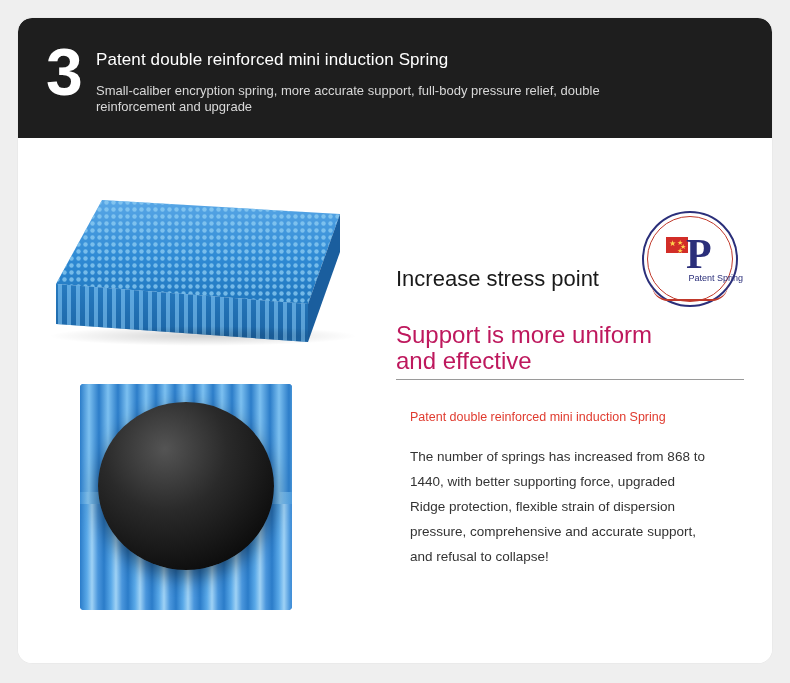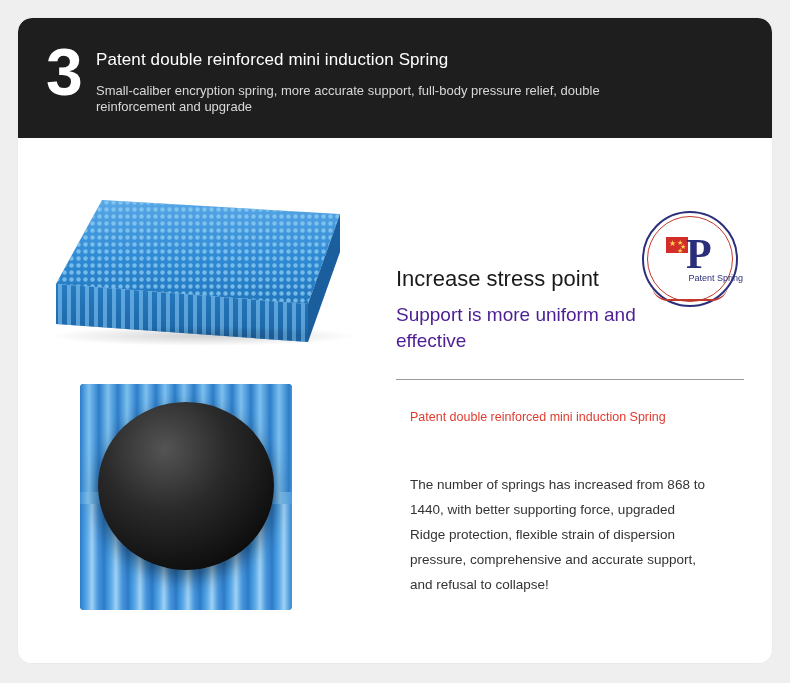--- a/index.html
+++ b/index.html
@@ -151,25 +151,25 @@
   .headline1 {
     position: absolute;
     left: 0;
     top: 128px;
     font-size: 22px;
     color: #1a1a1a;
   }
   .headline2 {
     position: absolute;
     left: 0;
-    top: 164px;
+    top: 184px;
     width: 300px;
-    font-size: 19px;
+    font-size: 24px;
     line-height: 26px;
-    color: #4c1d95;
+    color: #be185d;
   }
   .divider {
     position: absolute;
     left: 0;
     top: 241px;
     width: 348px;
     height: 1px;
     background: #9a9a9a;
   }
   .red-caption {
@@ -180,21 +180,20 @@
     color: #e03b2f;
   }
   .paragraph {
     position: absolute;
     left: 14px;
     top: 306px;
     width: 300px;
     font-size: 13.5px;
     line-height: 25px;
     color: #333333;
-    margin-top: 28px;
   }
   
   .badge {
     position: absolute;
     left: 246px;
     top: 73px;
     width: 96px;
     height: 96px;
   }
   .badge .ring {

